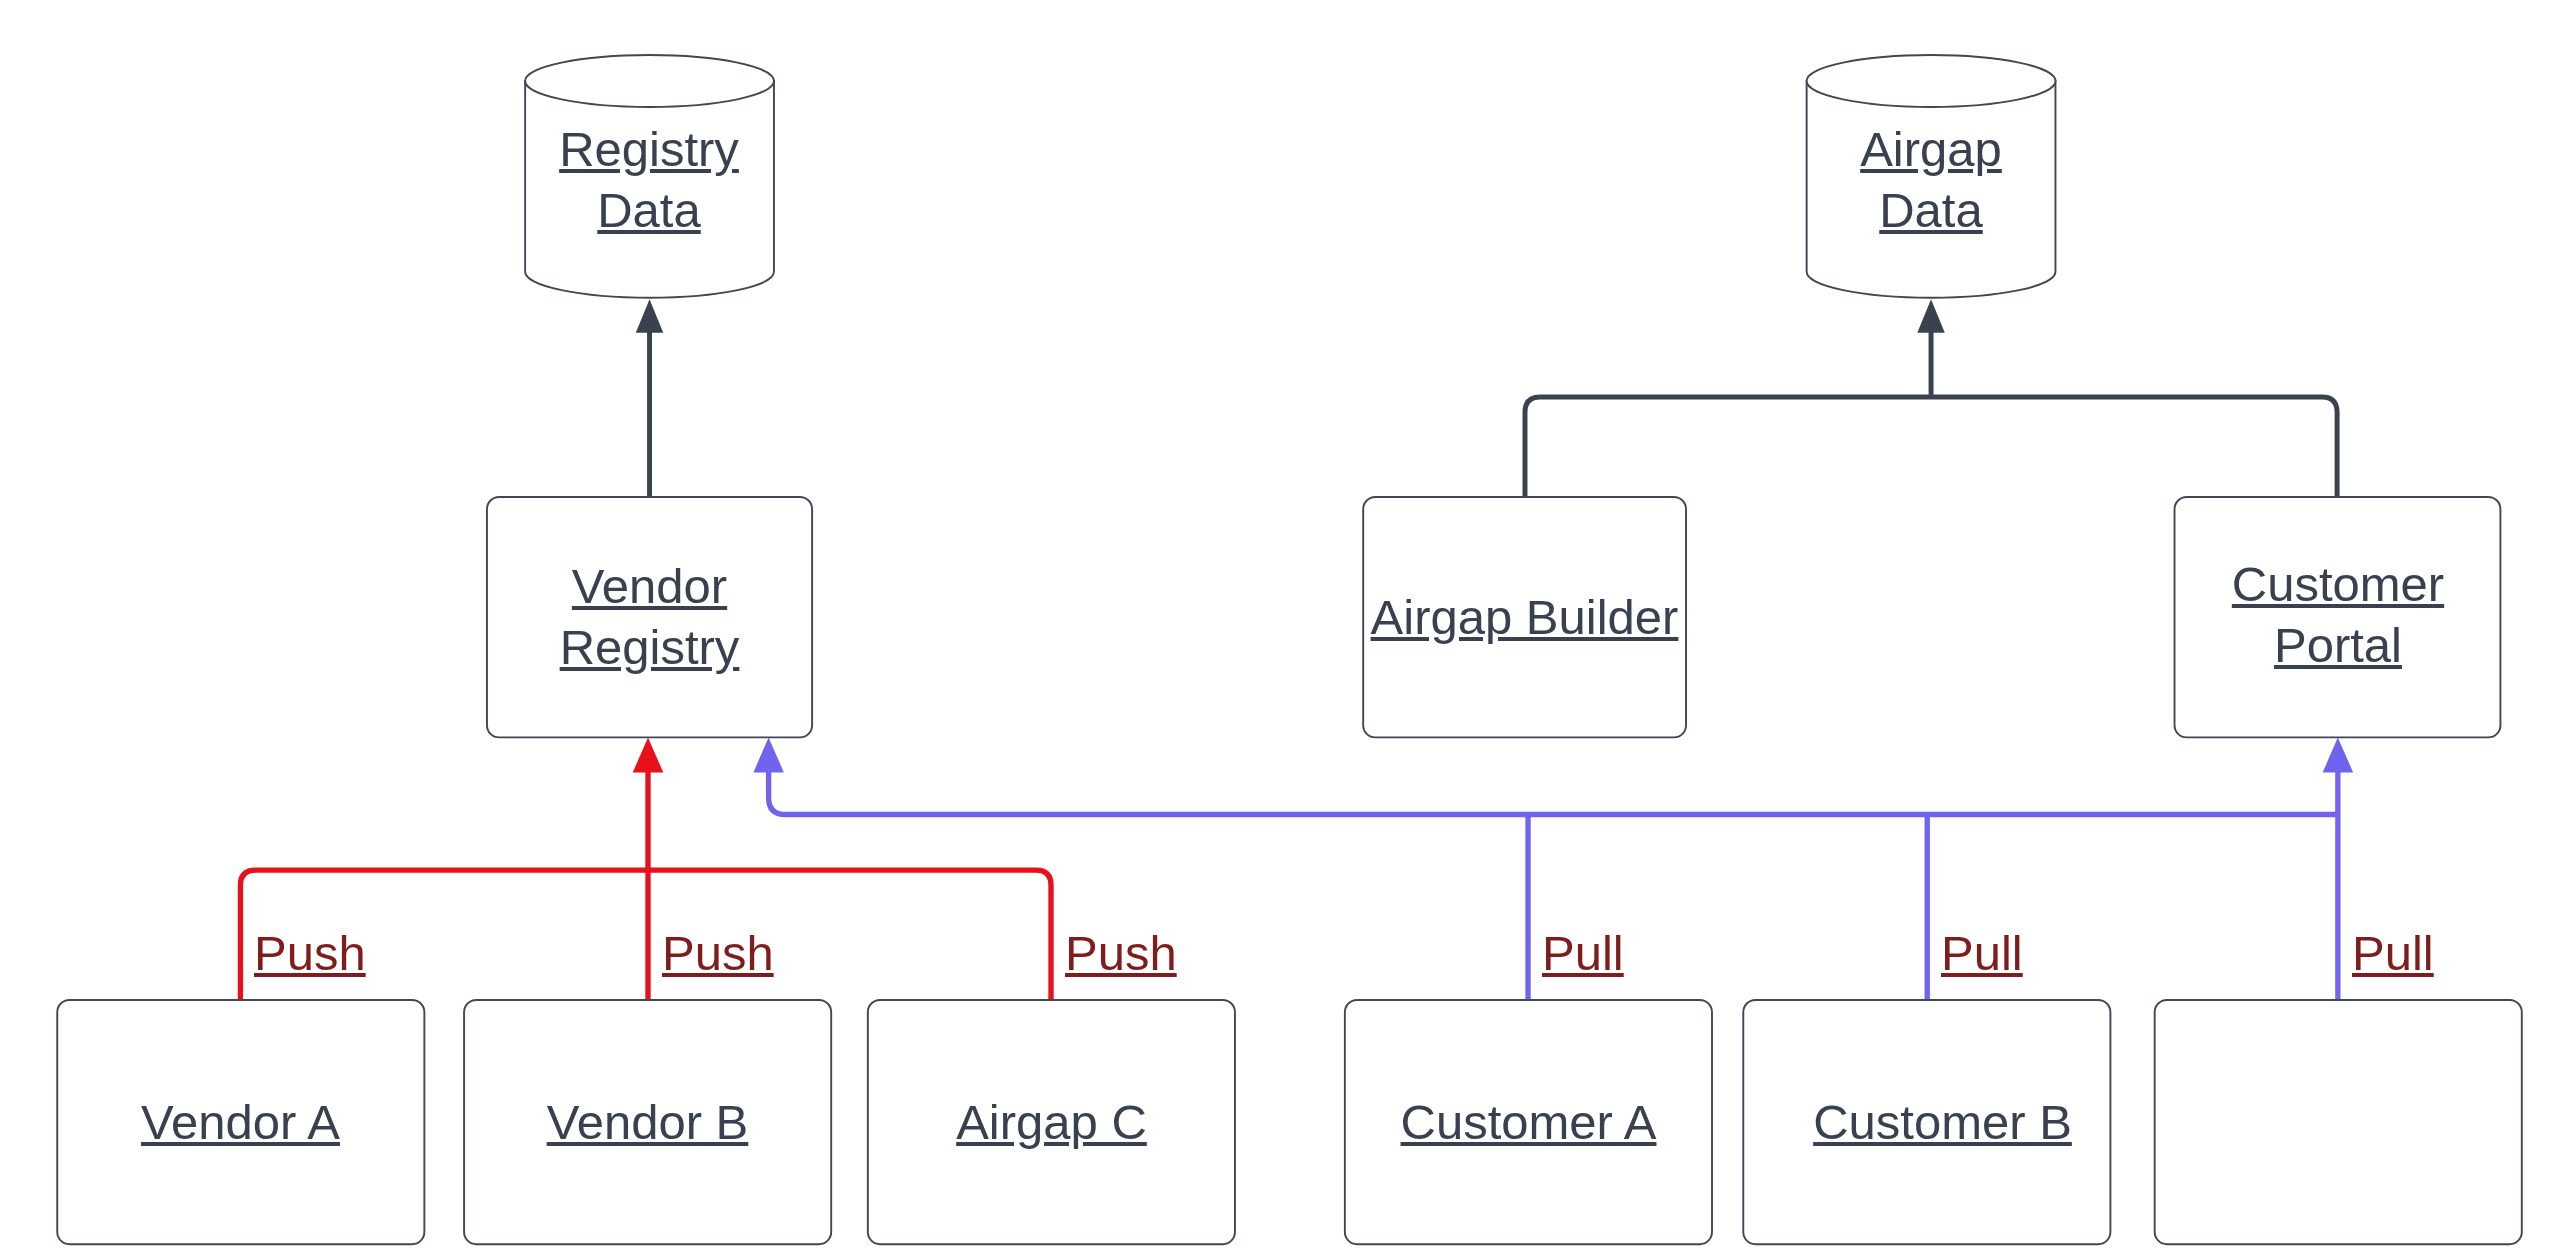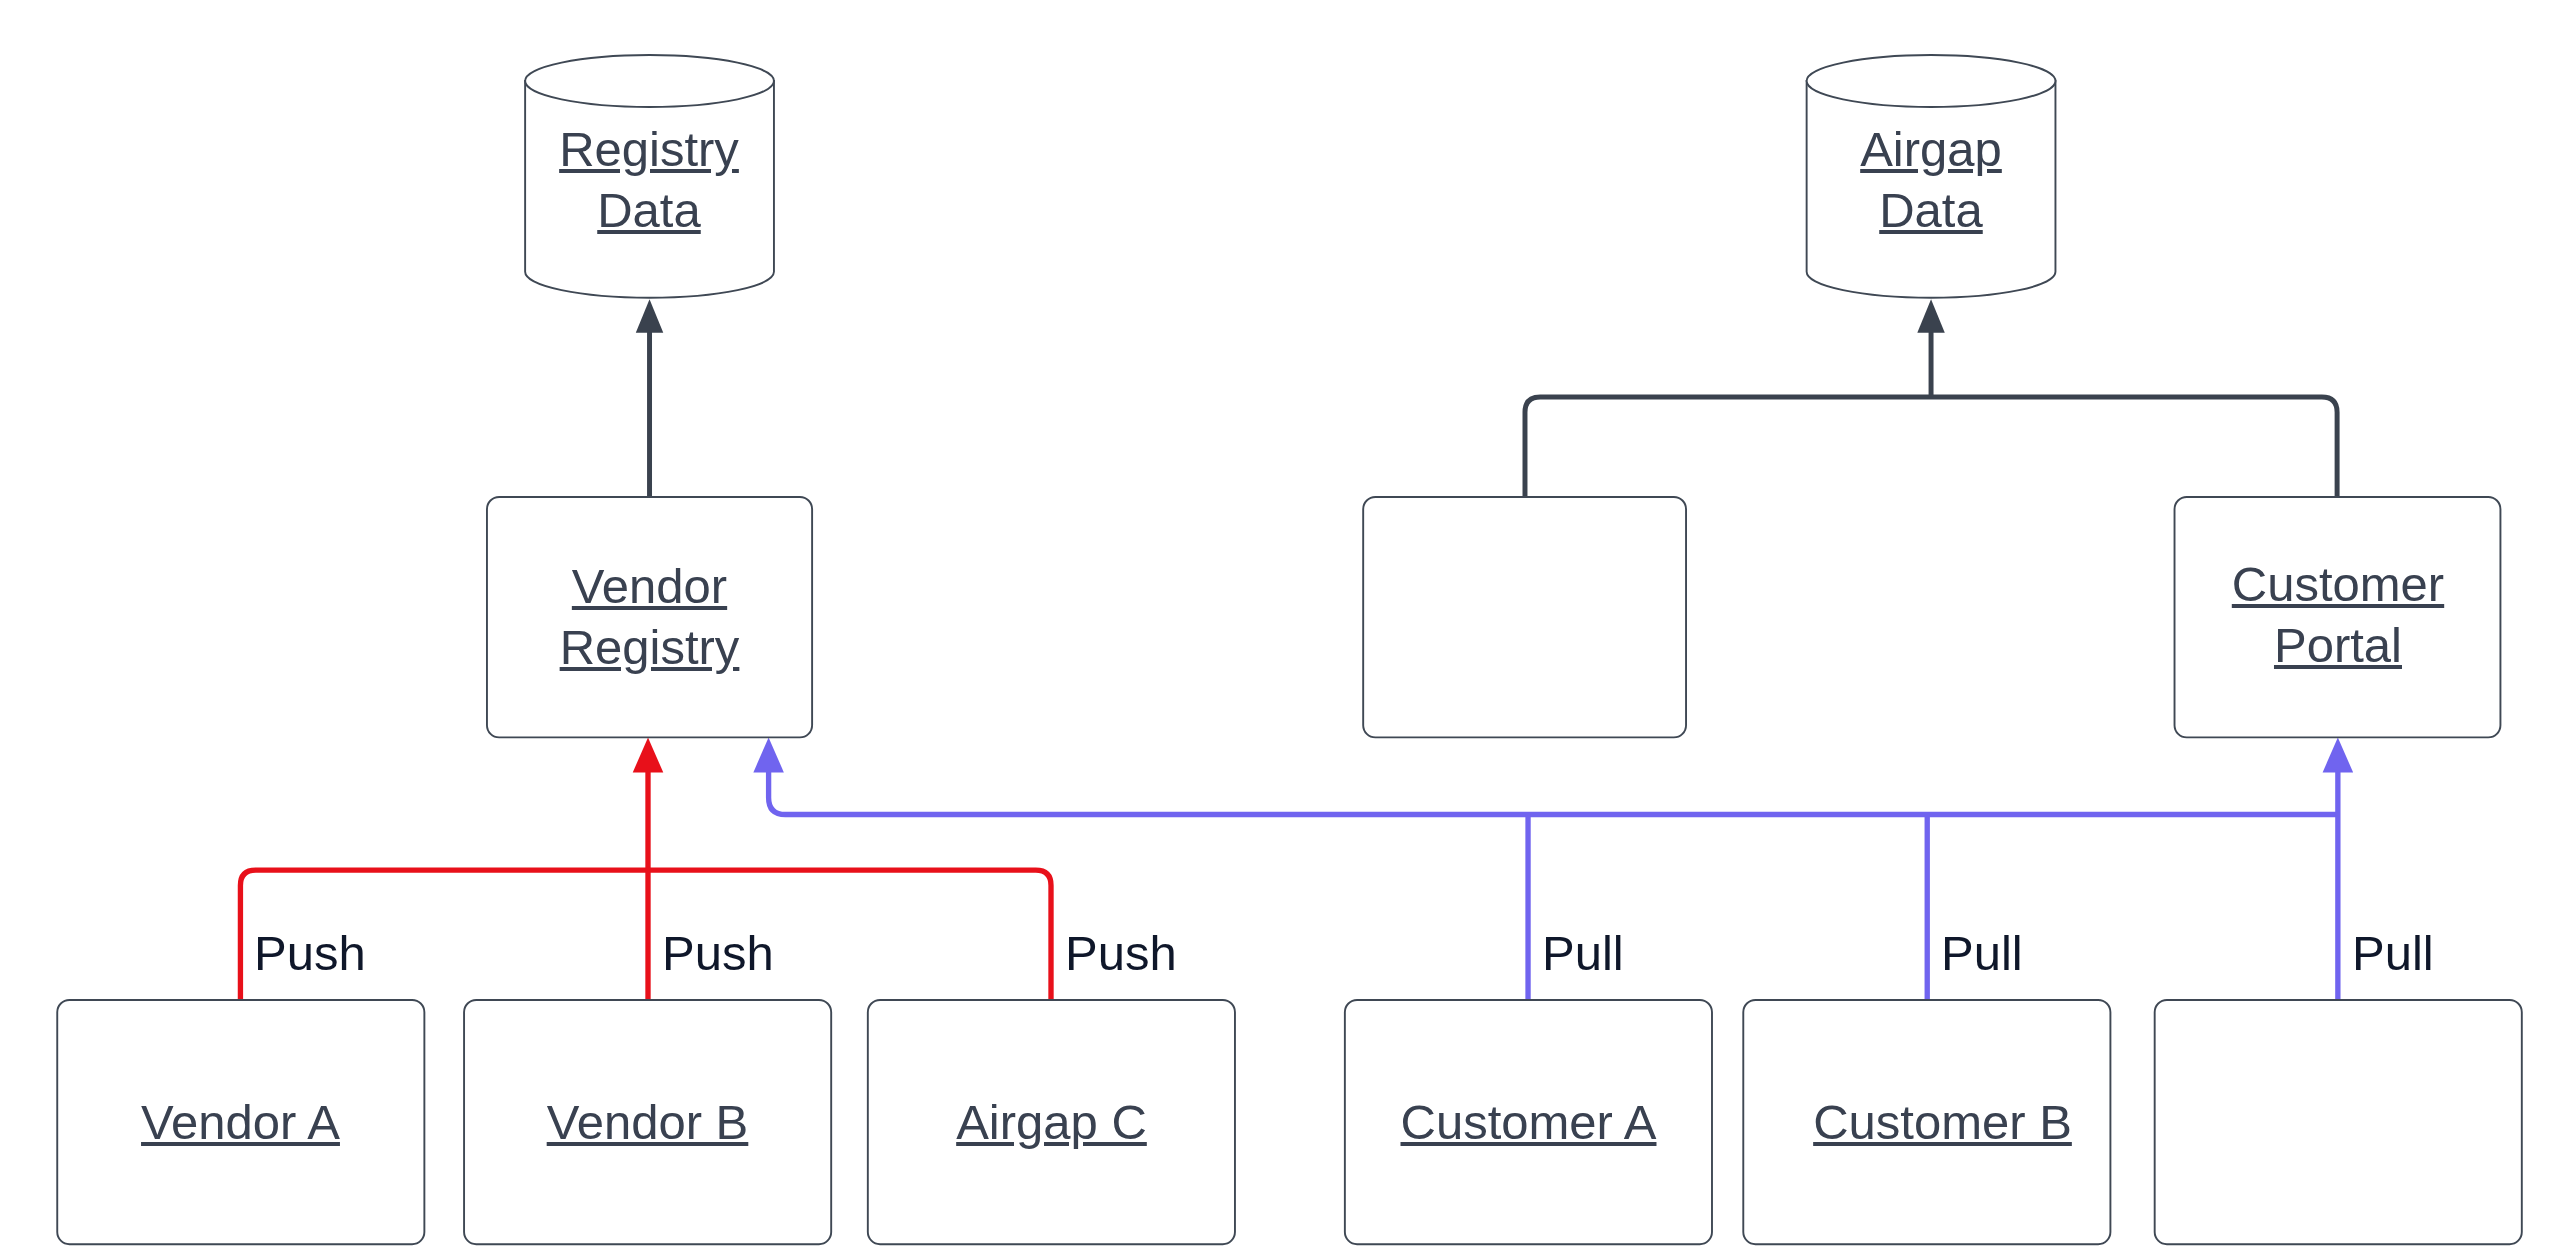--- a/index.html
+++ b/index.html
@@ -39,25 +39,26 @@
     justify-content: center;
     text-align: center;
     color: #394150;
     font-size: 49px;
     line-height: 1.24;
     pointer-events: none;
     text-decoration: underline;
   }
   .edge-label {
     position: absolute;
-    color: #0f172a;
+    color: #7f1d1d;
     font-size: 49px;
     line-height: 1.1;
     white-space: nowrap;
     pointer-events: none;
+    text-decoration: underline;
   }
 </style>
 </head>
 <body>
 
 <div class="stage">
 
   <svg class="wires" viewBox="0 0 3375 1648">
 
     <path class="edge-default" d="M851 651 L851 432"></path>
@@ -96,20 +97,21 @@
     <rect class="node-shape" x="1137" y="1310" width="481" height="320" rx="16"></rect>
     <rect class="node-shape" x="1762" y="1310" width="481" height="320" rx="16"></rect>
     <rect class="node-shape" x="2284" y="1310" width="481" height="320" rx="16"></rect>
     <rect class="node-shape" x="2823" y="1310" width="481" height="320" rx="16"></rect>
   </svg>
 
   <div class="node-label" style="left:527px; top:92px; width:244px; height:176px;">Registry Data</div>
   <div class="node-label" style="left:1809px; top:92px; width:244px; height:176px;">Airgap Data</div>
 
   <div class="node-label" style="left:487px; top:497px; width:325px; height:240px;">Vendor Registry</div>
+  <div class="node-label" style="left:1363px; top:497px; width:323px; height:240px;">Airgap Builder</div>
   <div class="node-label" style="left:2175px; top:497px; width:326px; height:235px;">Customer Portal</div>
 
   <div class="node-label" style="left:57px; top:1000px; width:367px; height:244px;">Vendor A</div>
   <div class="node-label" style="left:464px; top:1000px; width:367px; height:244px;">Vendor B</div>
   <div class="node-label" style="left:868px; top:1000px; width:367px; height:244px;">Airgap C</div>
   <div class="node-label" style="left:1345px; top:1000px; width:367px; height:244px;">Customer A</div>
   <div class="node-label" style="left:1743px; top:1000px; width:367px; height:244px;margin-left:16px;">Customer B</div>
 
   <div class="edge-label" style="left:254px; top:927px;">Push</div>
   <div class="edge-label" style="left:662px; top:927px;">Push</div>

